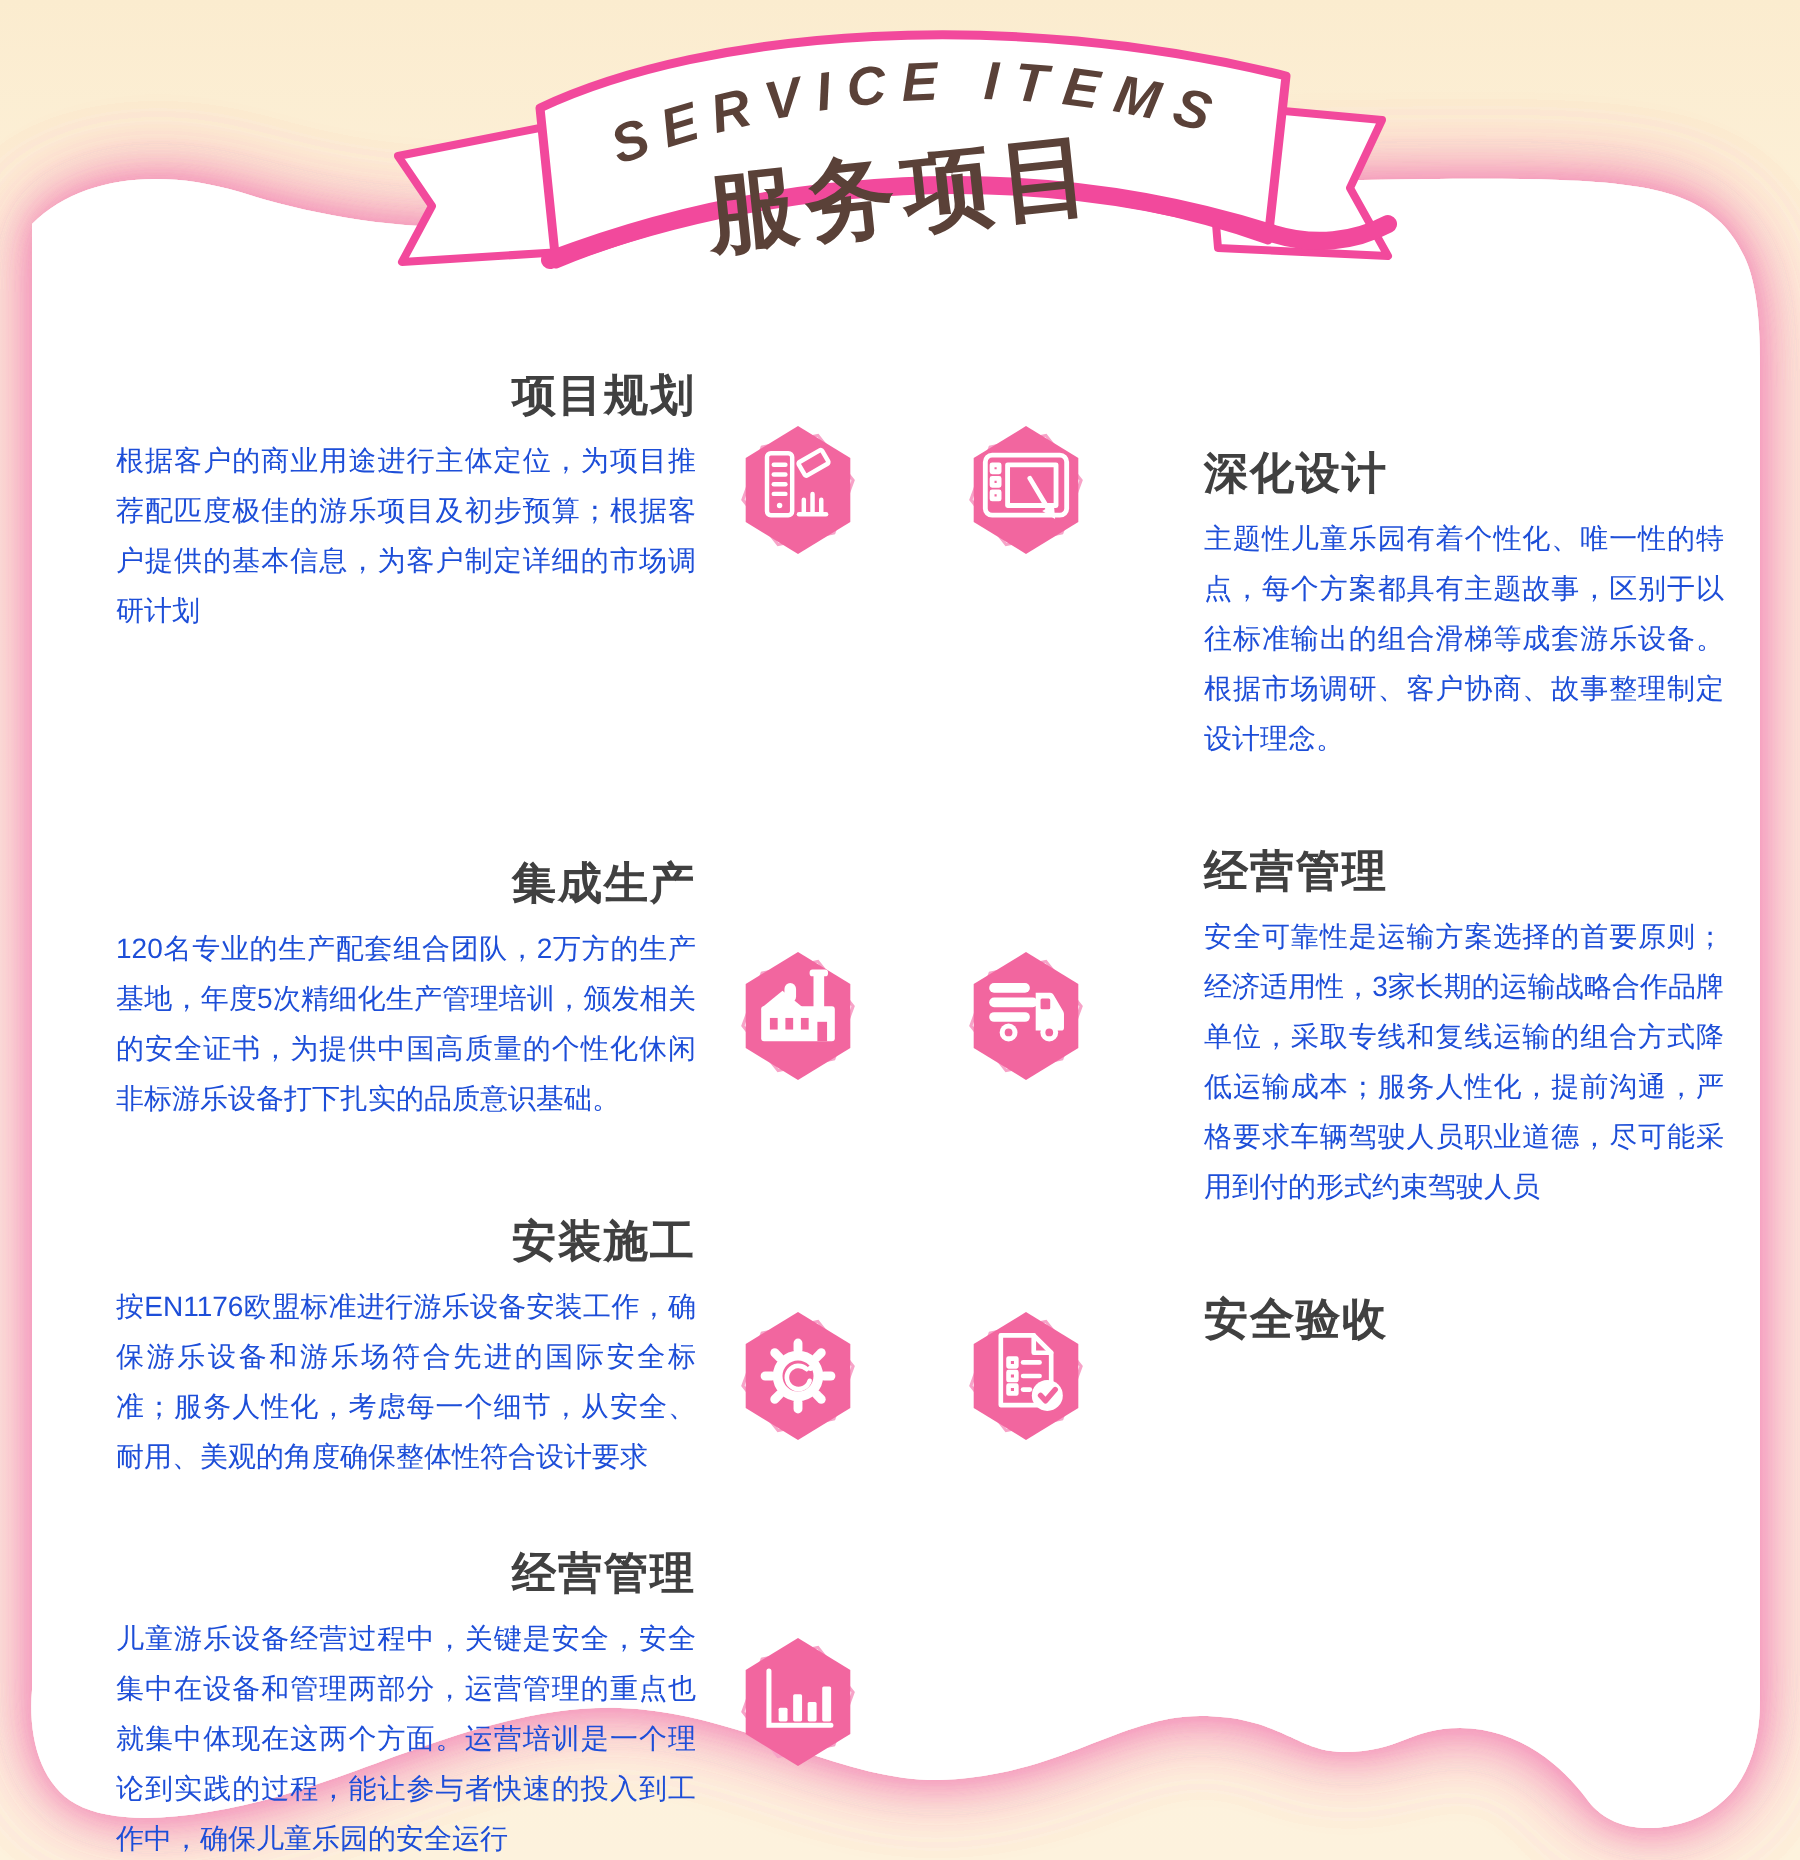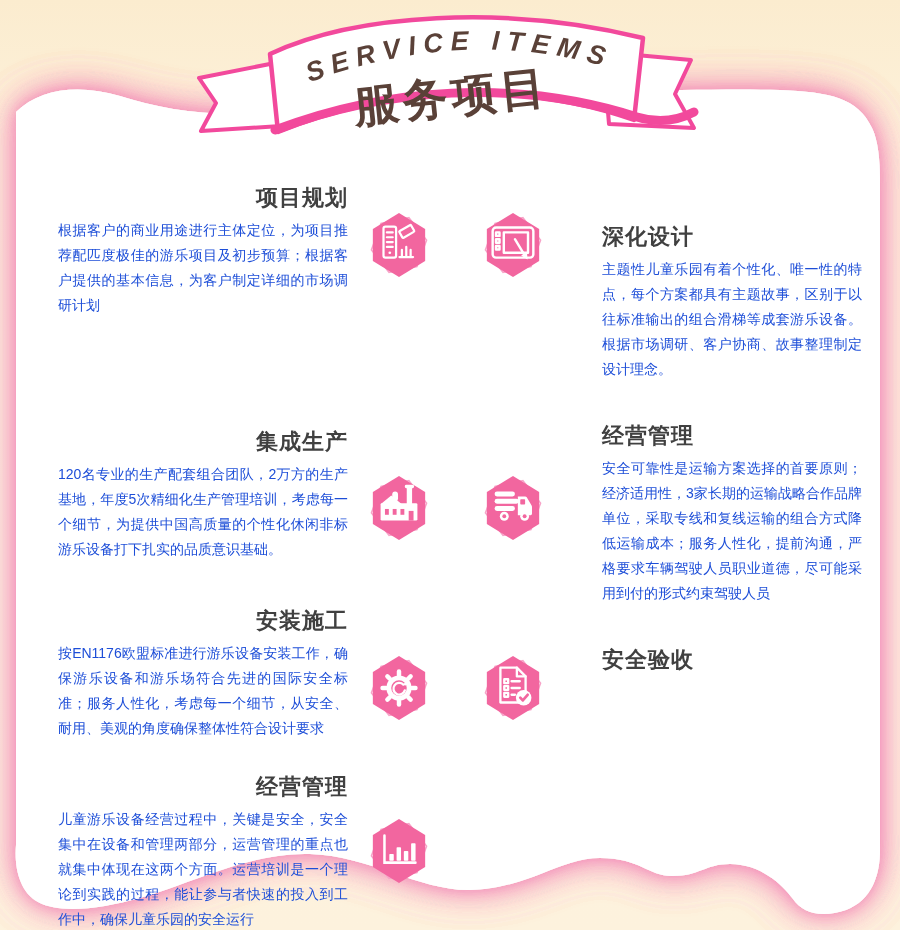--- a/index.html
+++ b/index.html
@@ -127,21 +127,21 @@
     </div>
     <div class="text-col text-right">
       <h3 class="sec-title">深化设计</h3>
       <p class="sec-body">主题性儿童乐园有着个性化、唯一性的特点，每个方案都具有主题故事，区别于以往标准输出的组合滑梯等成套游乐设备。根据市场调研、客户协商、故事整理制定设计理念。</p>
     </div>
   </div>
 
   <div class="row row-2">
     <div class="text-col text-left">
       <h3 class="sec-title">集成生产</h3>
-      <p class="sec-body">120名专业的生产配套组合团队，2万方的生产基地，年度5次精细化生产管理培训，考虑每一个细节，为提供中国高质量的个性化休闲非标游乐设备打下扎实的品质意识基础。</p>
+      <p class="sec-body">120名专业的生产配套组合团队，2万方的生产基地，年度5次精细化生产管理培训，颁发相关的安全证书，为提供中国高质量的个性化休闲非标游乐设备打下扎实的品质意识基础。</p>
     </div>
     <div class="icon-col icon-1">
       <svg viewBox="0 0 64 70" width="62" height="68">
         <polygon class="hex-outline" points="32,5 57,20.5 57,49.5 32,65 7,49.5 7,20.5" transform="rotate(20 32 35)"></polygon>
         <polygon class="hex-fill" points="32,2 59,18.5 59,51.5 32,68 5,51.5 5,18.5"></polygon>
         <g fill="#fff">
           <rect x="13" y="30" width="38" height="18" rx="1.5"></rect>
           <path d="M13,31 L24,22 L35,31 Z"></path>
           <rect x="25" y="18" width="6" height="10" rx="3"></rect>
           <rect x="40" y="14" width="5.5" height="17"></rect>

